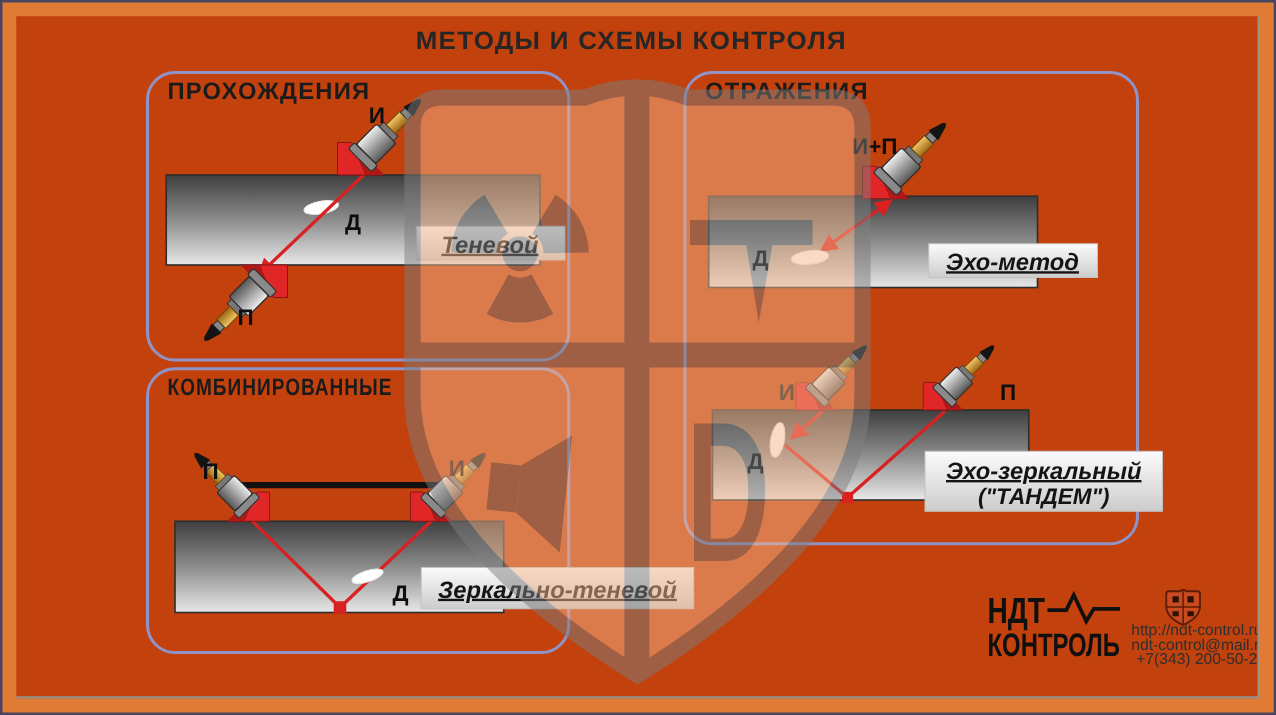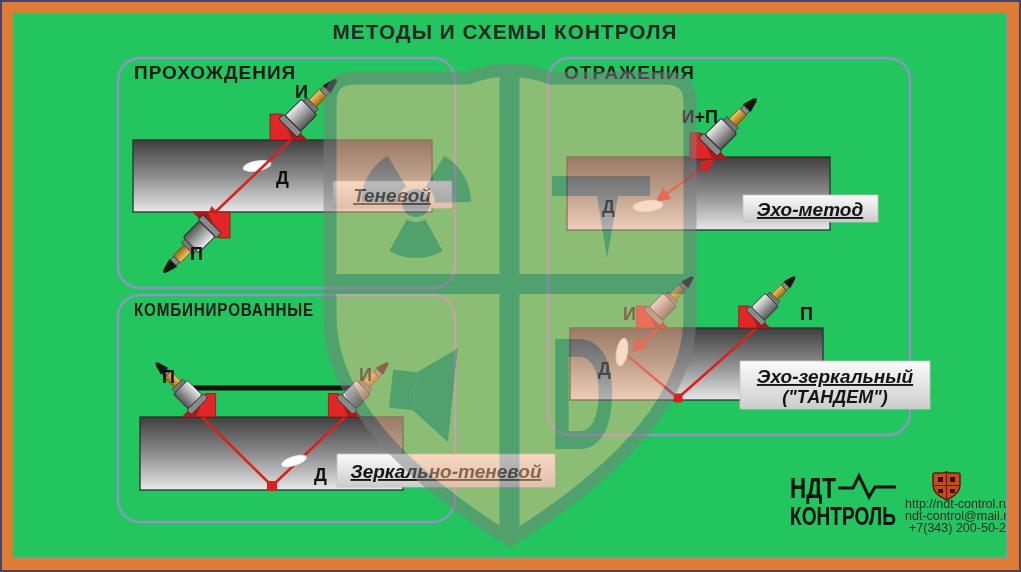--- a/index.html
+++ b/index.html
@@ -1,17 +1,17 @@
 <!DOCTYPE html>
 <html><head>
 <meta charset="utf-8">
 <style>
   html,body{margin:0;padding:0;background:#666;}
   .stage{
-    position:relative;width:1021px;height:572px;background:#22c55e;
+    position:relative;width:1021px;height:572px;background:#c2410c;
     font-family:"Liberation Sans","DejaVu Sans",sans-serif;overflow:hidden;
   }
   .frame{
     position:absolute;inset:0;box-sizing:border-box;
     border:13px solid #DF7B35;outline:2px solid #4a4460;outline-offset:-2px;
     pointer-events:none;z-index:5;
   }
   .frame-inner-line{
     position:absolute;left:13px;top:13px;right:13px;bottom:13px;
     box-sizing:border-box;border-right:2px solid #9b9186;border-bottom:2px solid #9b9186;

